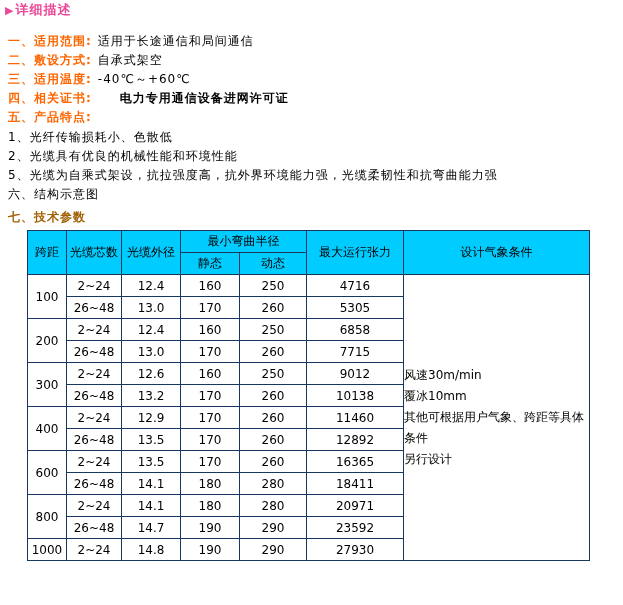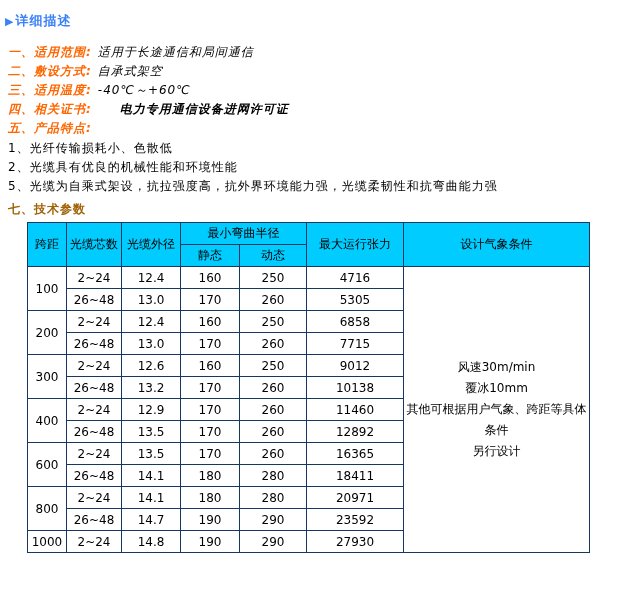--- a/index.html
+++ b/index.html
@@ -2,25 +2,25 @@
 <html><head>
 <meta charset="utf-8">
 <style>
   html,body{margin:0;padding:0;}
   body{
     width:623px;height:605px;background:#ffffff;overflow:hidden;
     font-family:"DejaVu Sans","Liberation Sans",sans-serif;
     font-size:12px;color:#000;
   }
   .doc-title{
-    margin:12px 0 0 5px;font-size:13px;font-weight:bold;color:#3b82f6;
+    margin:1px 0 0 5px;font-size:13px;font-weight:bold;color:#ec4899;
     letter-spacing:1px;
   }
   .doc-title .arrow{font-size:11px;margin-right:1px;}
-  .spec-list{margin:13px 0 0 8px;font-style:italic;}
+  .spec-list{margin:13px 0 0 8px;}
   .spec-row{height:19px;line-height:19px;white-space:nowrap;}
   .spec-label{color:#ff6600;font-weight:bold;letter-spacing:1px;}
   .spec-value{color:#000;margin-left:6px;letter-spacing:1px;}
   .spec-value.highlight{color:#000000;font-weight:bold;margin-left:28px;}
   .features{margin:1px 0 0 8px;}
   .feature-row{height:19px;line-height:19px;white-space:nowrap;letter-spacing:1px;}
   .section-heading{
     margin:5px 0 0 8px;height:16px;line-height:16px;
     color:#a16207;font-weight:bold;letter-spacing:1px;
   }
@@ -28,21 +28,21 @@
     border-collapse:collapse;table-layout:fixed;
     width:562px;margin:5px 0 0 27px;
   }
   .spec-table th,.spec-table td{
     border:1px solid #17375e;text-align:center;vertical-align:middle;
     font-weight:normal;font-size:12px;padding:0;height:21px;overflow:hidden;
     color:#000;
   }
   .spec-table thead th{background:#00ccff;}
   .weather-cell{line-height:21px;}
-  .weather-line{text-align:center;}
+  .weather-line{text-align:left;}
 </style>
 </head>
 <body>
 
 <div>
 
   <div class="doc-title">
     <span class="arrow">▶</span><span>详细描述</span>
   </div>
 
@@ -51,20 +51,21 @@
       <div class="spec-row"><span class="spec-label">二、敷设方式:</span><span class="spec-value">自承式架空</span></div>
       <div class="spec-row"><span class="spec-label">三、适用温度:</span><span class="spec-value">-40℃～+60℃</span></div>
       <div class="spec-row"><span class="spec-label">四、相关证书:</span><span class="spec-value highlight">电力专用通信设备进网许可证</span></div>
       <div class="spec-row"><span class="spec-label">五、产品特点:</span><span class="spec-value"></span></div>
     </div>
 
   <div class="features">
       <div class="feature-row">1、光纤传输损耗小、色散低</div>
       <div class="feature-row">2、光缆具有优良的机械性能和环境性能</div>
       <div class="feature-row">5、光缆为自乘式架设，抗拉强度高，抗外界环境能力强，光缆柔韧性和抗弯曲能力强</div>
+      <div class="feature-row">六、结构示意图</div>
     </div>
 
   <div class="section-heading">七、技术参数</div>
 
   <table class="spec-table">
     <colgroup>
       <col style="width:39px">
         <col style="width:55px">
         <col style="width:59px">
       <col style="width:59px">

